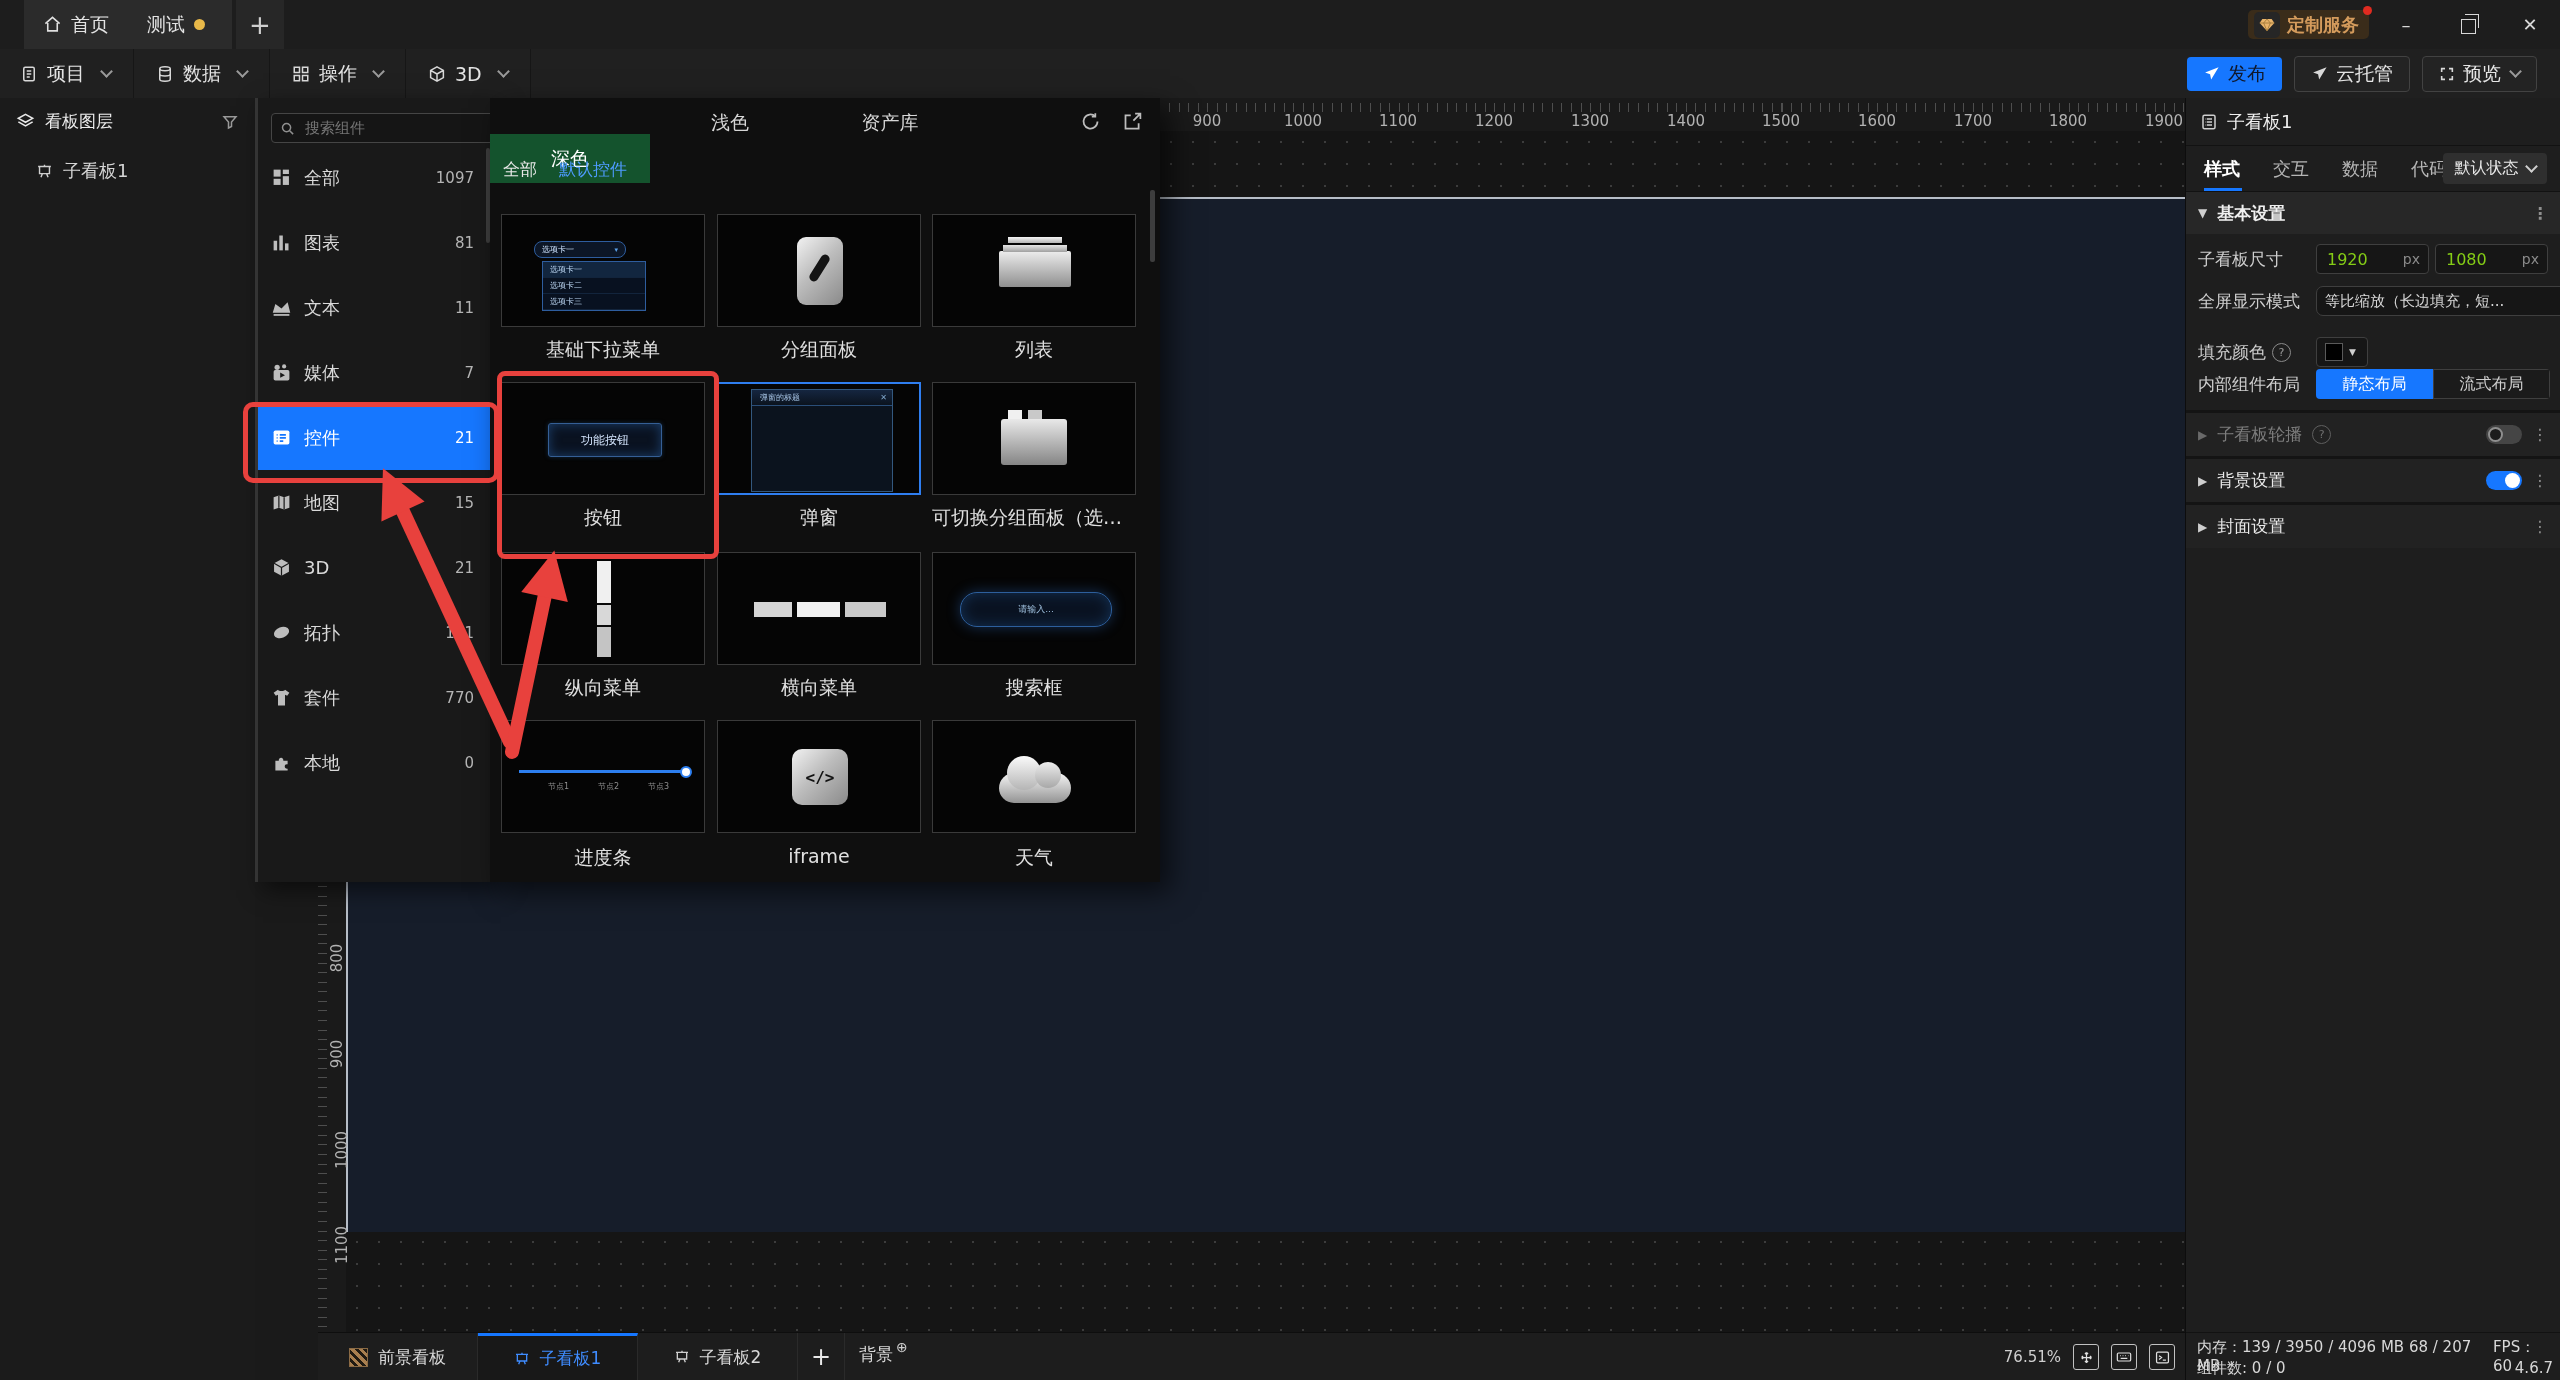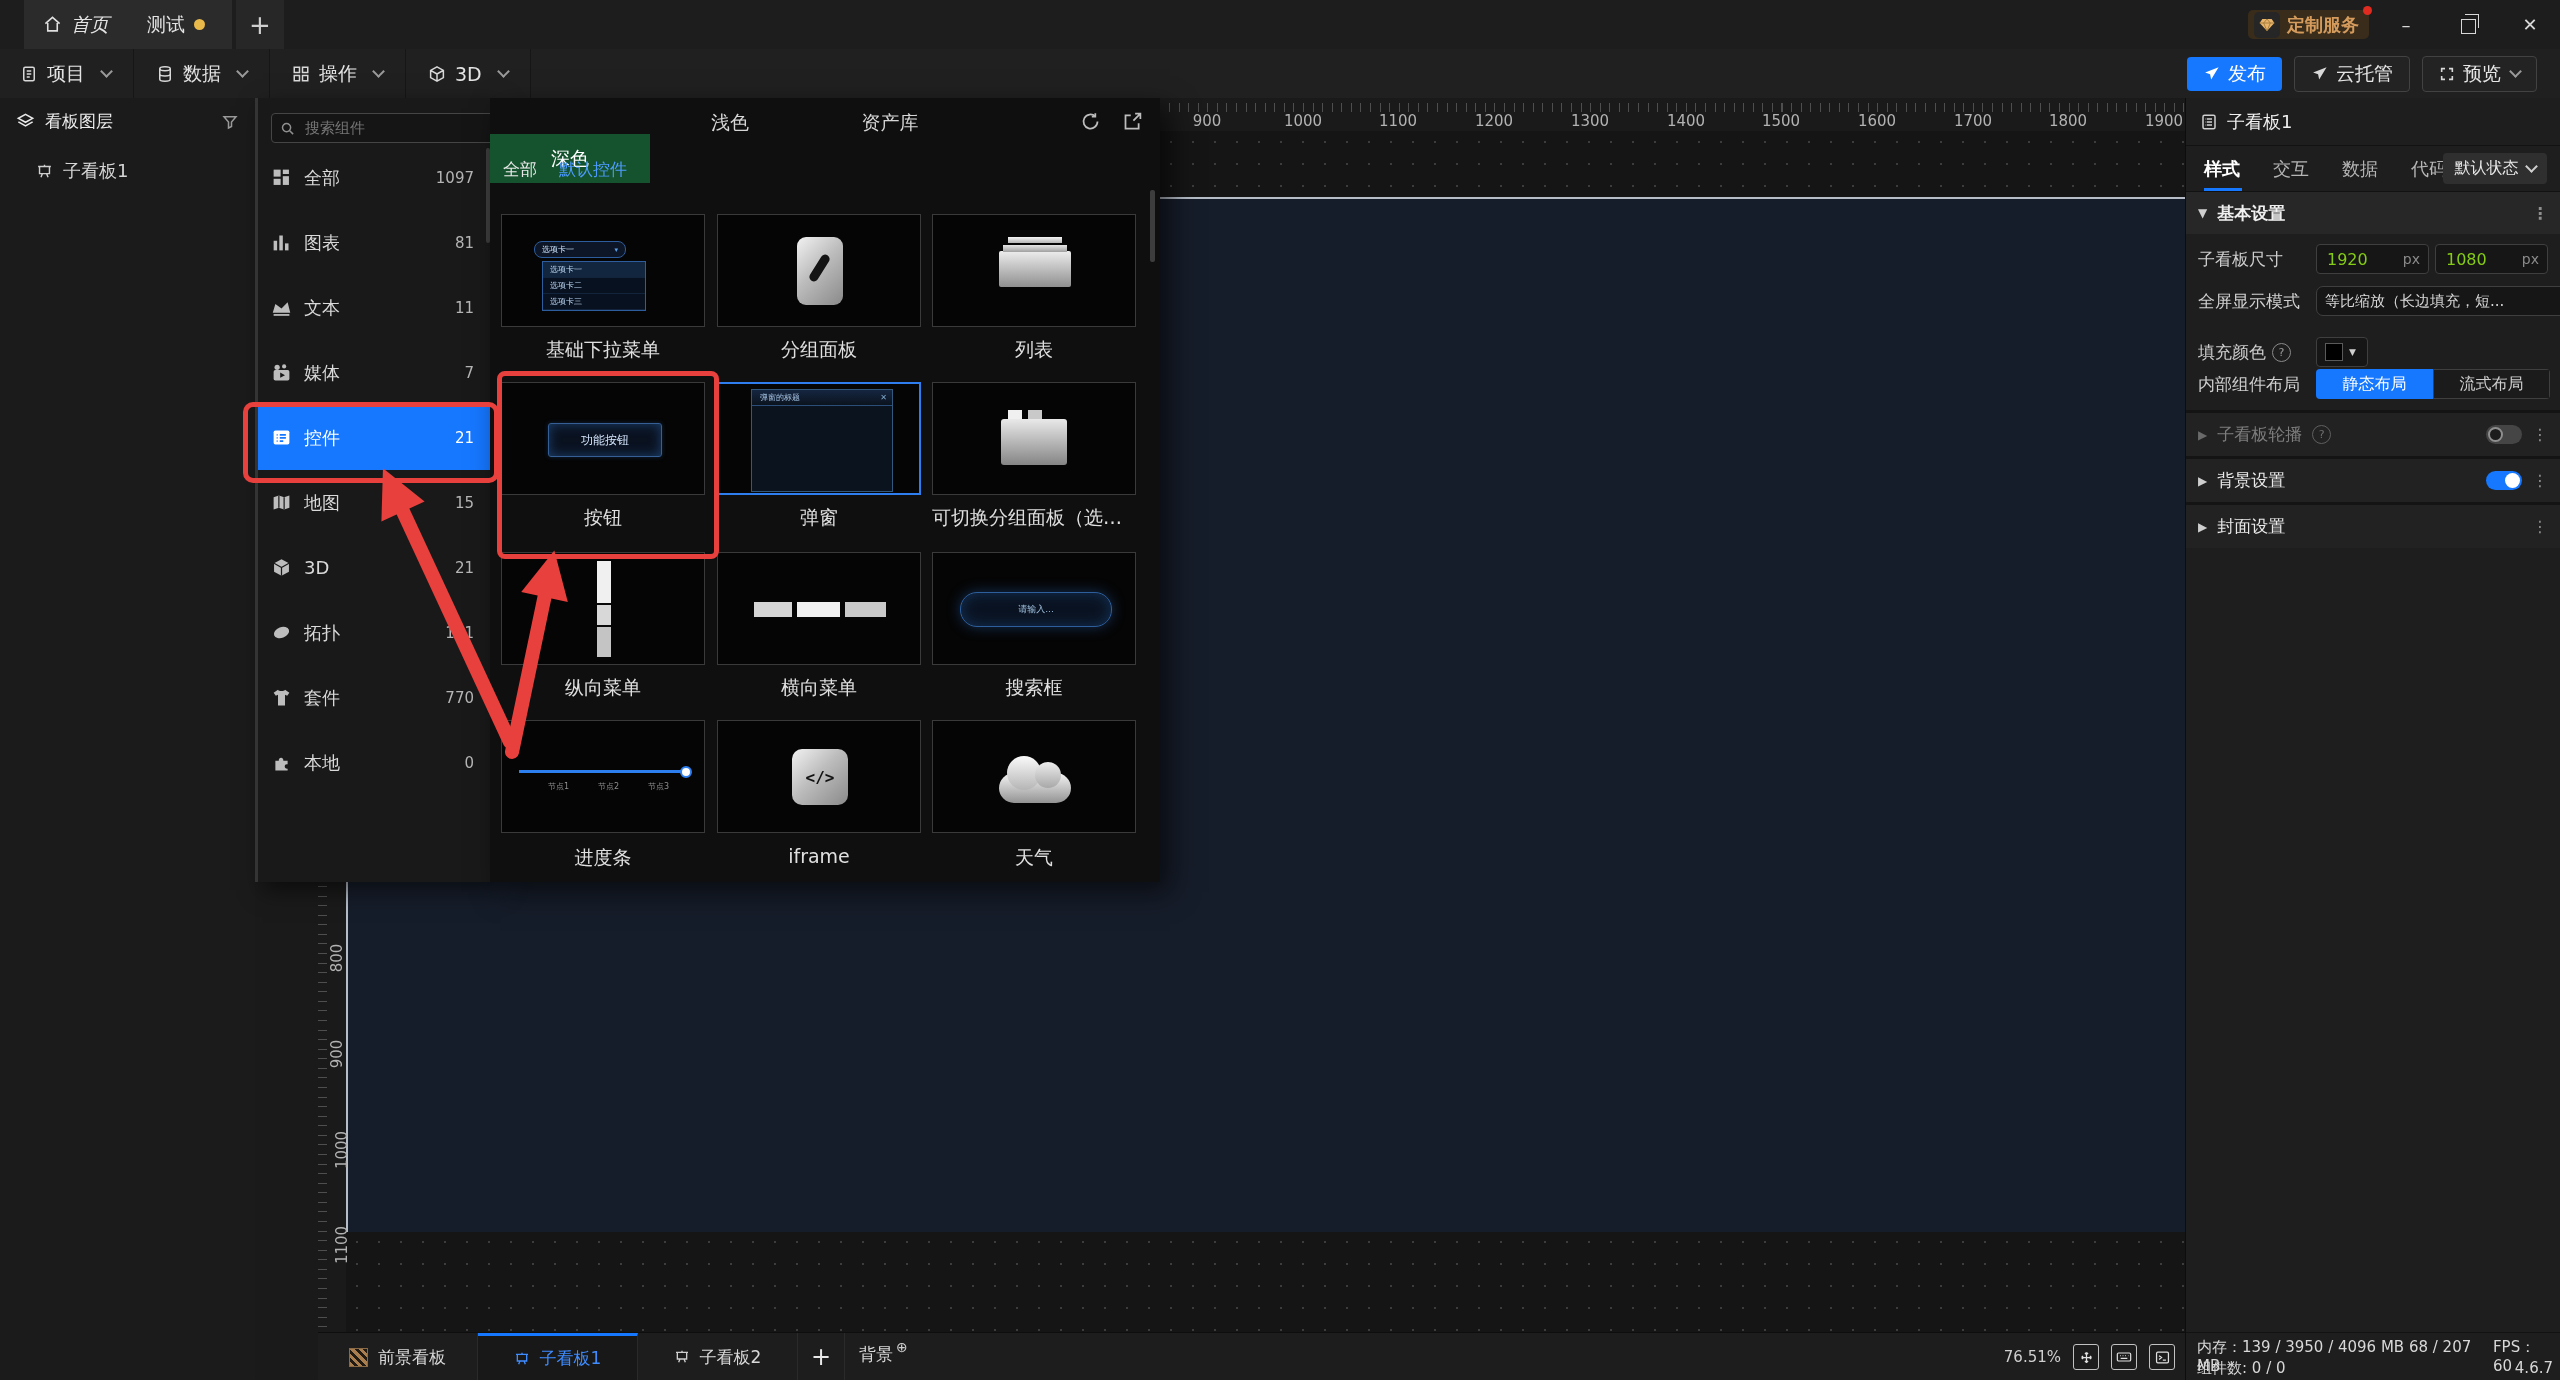--- a/index.html
+++ b/index.html
@@ -20,21 +20,21 @@
   .svc .rdot{position:absolute;right:-3px;top:-4px;width:9px;height:9px;border-radius:50%;background:#e02b20;}
   .winbtn{position:absolute;top:0;width:44px;height:49px;display:flex;align-items:center;justify-content:center;color:#d8d8d8;font-size:18px;}
   .maxico{width:13px;height:13px;border:1.5px solid #d8d8d8;position:relative;background:#1d1d1d;margin-top:3px;}
   .maxico::after{content:"";position:absolute;left:3px;top:-6px;width:13px;height:13px;border:1.5px solid #d8d8d8;border-bottom:none;border-left:none;}
 
   
   .menubar{left:0;top:49px;width:2560px;height:49px;background:#202020;border-bottom:1px solid #101010;display:flex;align-items:center;}
   .mb-item{display:flex;align-items:center;height:100%;padding:0 22px;font-size:19px;color:#e3e3e3;gap:9px;border-right:1px solid #161616;}
   .mb-btn{height:34px;display:flex;align-items:center;gap:8px;padding:0 16px;border-radius:4px;font-size:19px;}
   .mb-btn.ghost{border:1px solid #424242;color:#e5e5e5;background:#232323;}
-  .mb-btn.primary{background:#1677ff;color:#ffffff;margin-left:36px;}
+  .mb-btn.primary{background:#1677ff;color:#0f172a;margin-left:36px;}
 
   
   .sidebar{left:0;top:98px;width:255px;height:1282px;background:#1b1b1b;border-right:1px solid #0d0d0d;}
   .sb-head{height:47px;display:flex;align-items:center;padding:0 16px;gap:10px;font-size:17px;color:#ececec;}
   .sb-item{margin-top:14px;display:flex;align-items:center;padding-left:36px;gap:10px;font-size:18px;color:#d5d5d5;}
 
   
   .workspace{left:255px;top:98px;width:1930px;height:1282px;background:#1a1a1a;}
   .dots{left:91px;top:33px;width:1839px;height:1201px;background-color:#151515;
         background-image:radial-gradient(#3c3c3c 1.2px,transparent 1.4px);background-size:22px 22px;}
@@ -143,21 +143,21 @@
   .oplus{font-size:14px;color:#cfcfcf;margin-top:-4px;}
   .st-right{position:absolute;right:10px;top:0;height:48px;display:flex;align-items:center;gap:12px;}
   .st-ico{width:24px;height:24px;border:1.5px solid #c2c2c2;border-radius:3px;display:flex;align-items:center;justify-content:center;color:#e0e0e0;}
 </style>
 </head>
 <body>
 
 <div class="app">
 
   <div class="abs titlebar">
-    <div class="tb-tab" style="left:24px;width:104px;font-style:italic;">
+    <div class="tb-tab" style="left:24px;width:104px;">
       <span>
           <svg width="19" height="19" viewBox="0 0 24 24" fill="none" stroke="#e0e0e0" stroke-width="2">
             <path d="M3 11 L12 3 L21 11 M6 10 V20 H18 V10"></path>
           </svg>
         </span>
       <span>首页</span>
     </div>
     <div class="tb-tab" style="left:120px;width:112px;">
       <span>测试</span>
       <span class="dot"></span>

